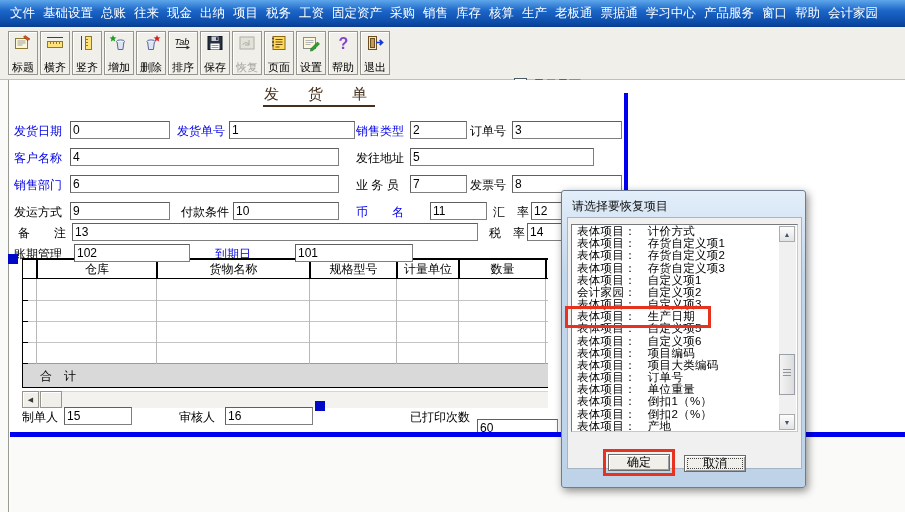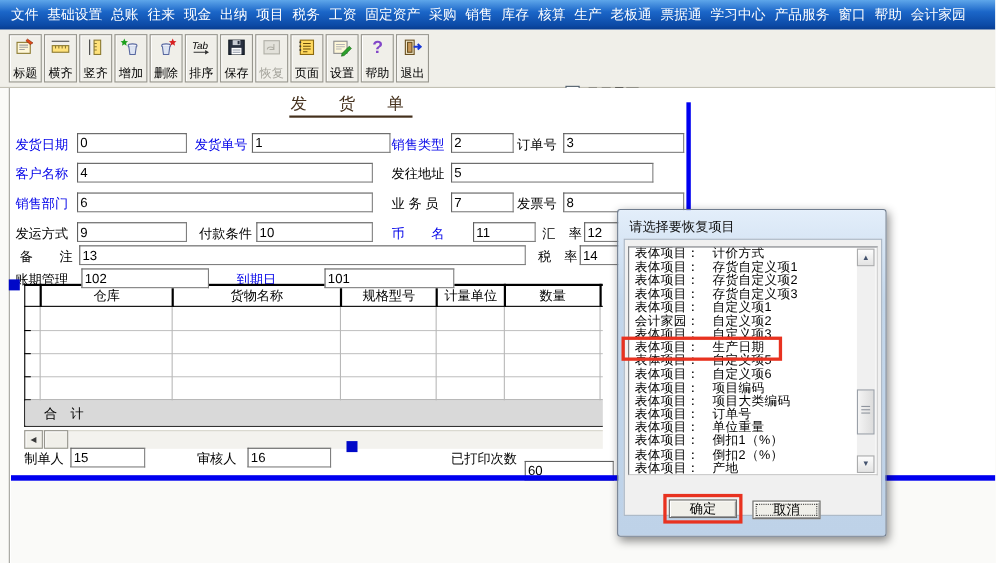--- a/index.html
+++ b/index.html
@@ -286,21 +286,21 @@
 
   <div class="hscroll"></div>
   <div class="sbtn" style="left:22px;top:391px;width:17px;height:17px;">
       <span>◀</span>
     </div>
   <div class="sbtn" style="left:40px;top:391px;width:22px;height:17px;"></div>
 
   <span class="lbl" style="left:22px;top:410px;">制单人</span>
   <input class="tin" style="left: 64px; top: 407px; width: 68px;" readonly="" value="15">
   <span class="lbl" style="left:179px;top:410px;text-align:right;">审核人</span>
-  <input class="tin" style="left: 225px; top: 407px; width: 76px;" readonly="" value="16">
+  <input class="tin" style="left: 225px; top: 407px; width: 88px;" readonly="" value="16">
   <div class="bluesq" style="left:315px;top:401px;"></div>
   <span class="lbl" style="left:410px;top:410px;">已打印次数</span>
   <input class="tin" style="left: 477px; top: 419px; width: 81px;" readonly="" value="60">
 
   <div class="guide" style="left:624px;top:93px;width:4px;height:339px;"></div>
   <div class="guide" style="left:10px;top:432px;width:895px;height:5px;"></div>
 
   <div class="dialog">
     <div class="dlg-title">请选择要恢复项目</div>
     <div class="dlg-inner"></div>

